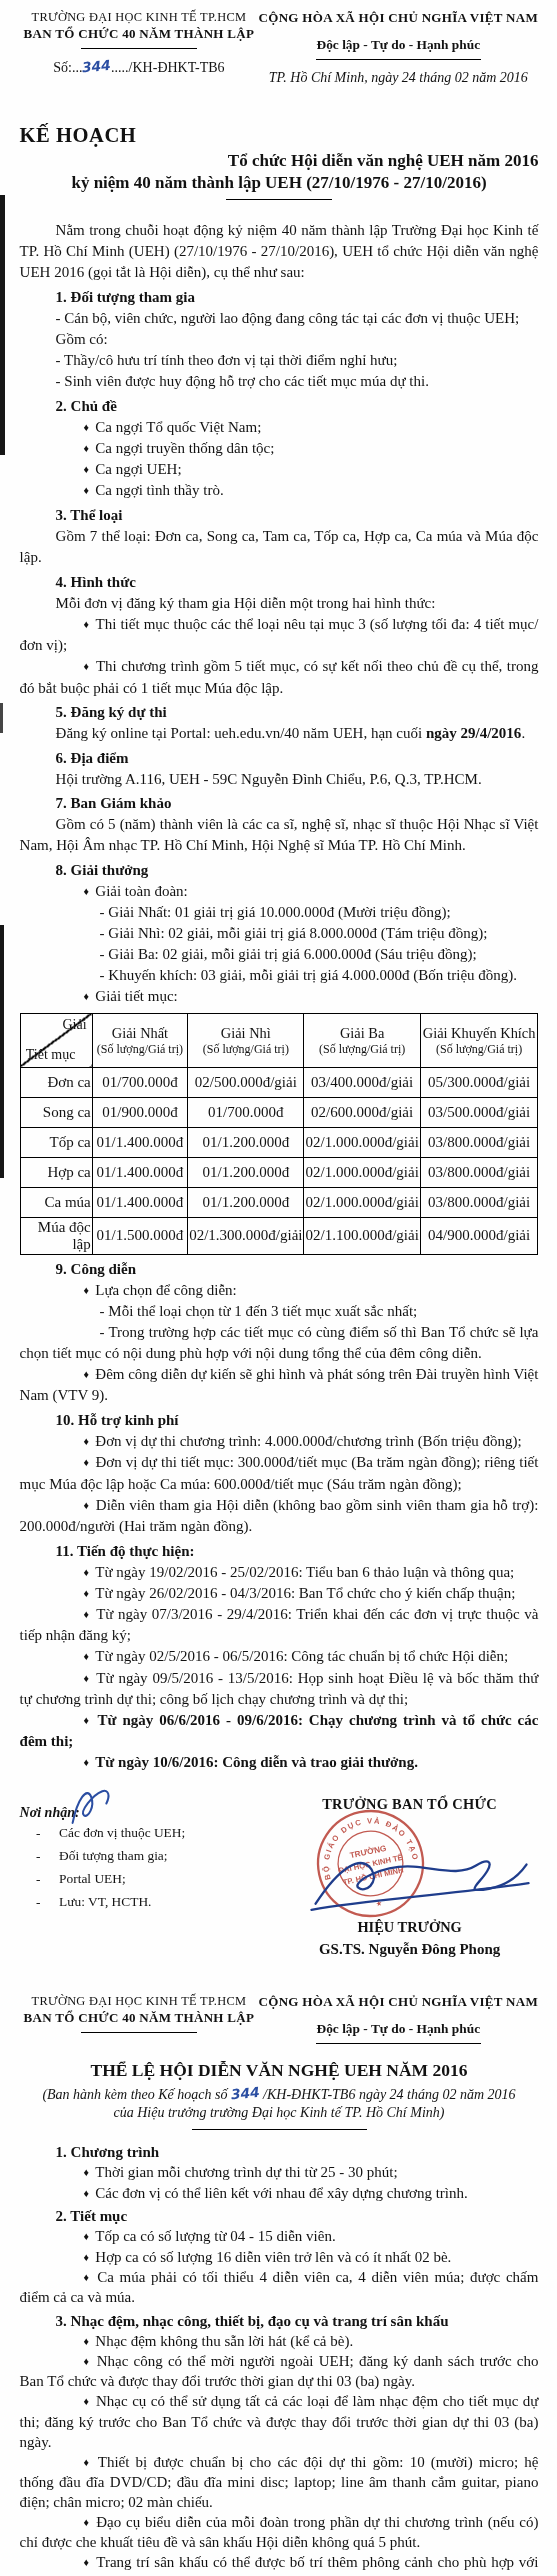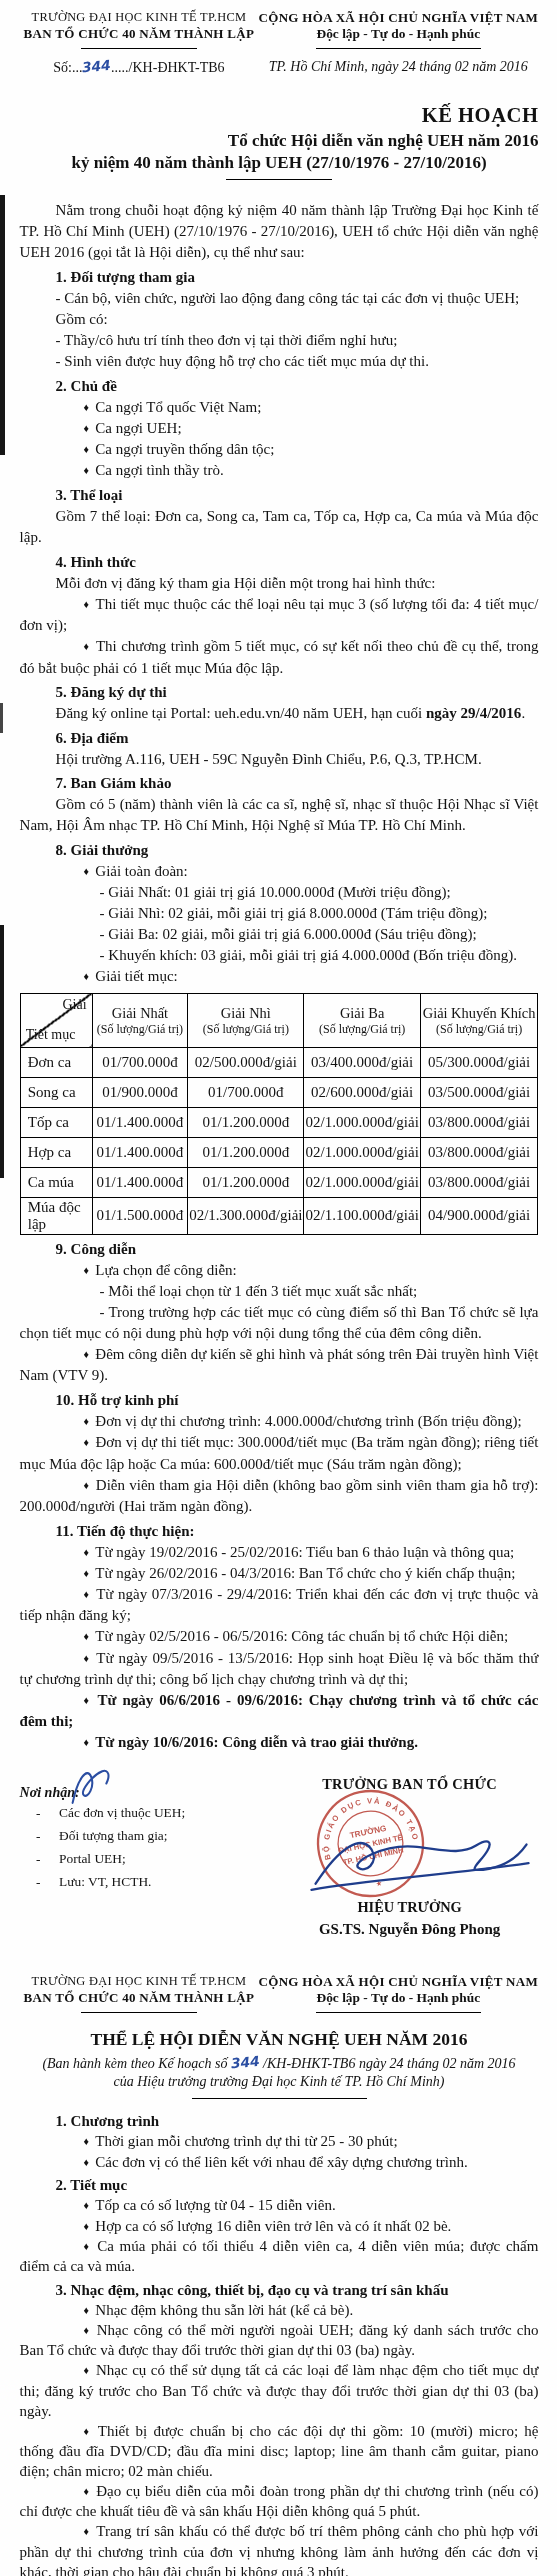--- a/index.html
+++ b/index.html
@@ -6,29 +6,29 @@
   body{width:558px;height:3290px;overflow:hidden;position:relative;
        font-family:"Liberation Serif","DejaVu Serif",serif;color:#121212;background:#fefefe;}
   .page{padding:0 19.6px;position:relative;}
   
   .hdr{display:flex;margin-top:10.3px;}
   .hdr .col-l{width:46%;text-align:center;}
   .hdr .col-r{width:54%;text-align:center;}
   .hdr .l1{font-size:12.4px;letter-spacing:0.3px;}
   .hdr .l2{font-size:13px;font-weight:bold;margin-top:1px;letter-spacing:0.3px;}
   .hdr .r1{font-size:13px;font-weight:bold;letter-spacing:0.3px;}
-  .hdr .r2{font-size:13.4px;font-weight:bold;margin-top:0;}
+  .hdr .r2{font-size:13.4px;font-weight:bold;margin-top:11px;}
   .rule{display:inline-block;border-top:1.3px solid #000;height:0;margin-top:3.6px;}
   .rule.w-l{width:116px;} .rule.w-r{width:165px;}
   .so-line{font-size:14px;margin-top:8.2px;}
   .date-line{font-size:14px;font-style:italic;margin-top:8.2px;}
   .hand{color:#2b4ea2;font-family:"DejaVu Sans",sans-serif;font-style:italic;font-size:.98em;
         display:inline-block;transform:rotate(-5deg) translateY(-1px);font-weight:bold;}
   
-  .t1{margin-top:28px;text-align:right;font-weight:bold;font-size:20.6px;letter-spacing:0.5px;}
+  .t1{margin-top:38px;text-align:left;font-weight:bold;font-size:20.6px;letter-spacing:0.5px;}
   .t2{text-align:right;font-weight:bold;font-size:17px;margin-top:3.1px;}
   .t3{text-align:center;font-weight:bold;font-size:17px;margin-top:2.1px;}
   .t-rule{display:block;border-top:1.5px solid #000;width:106px;margin:6.2px auto 0;}
   
   .blocks{margin-top:20.6px;}
   .blk{font-size:15px;line-height:21px;text-align:justify;}
   .p2 .blk{line-height:20px;}
   .blk .mk{margin-right:6.2px;}
   .blk.bullet .mk{font-size:.72em;vertical-align:.12em;}
   .h{font-weight:bold;text-indent:36px;margin-top:3.6px;text-align:left;}
@@ -41,21 +41,21 @@
   table.prize{border-collapse:collapse;width:100%;margin:5.2px 0 4.1px 0;}
   table.prize th,table.prize td{border:1.5px solid #000;}
   .diag{position:relative;width:78px;height:49px;
         background-image:linear-gradient(to bottom right,transparent calc(50% - 1px),#000 calc(50% - 1px),#000 calc(50% + 1px),transparent calc(50% + 1px));text-decoration:underline;}
   .diag .tr{position:absolute;top:3.1px;right:5.2px;font-size:14px;font-weight:normal;}
   .diag .bl{position:absolute;bottom:4.1px;left:5.2px;font-size:14px;font-weight:normal;}
   table.prize th{font-weight:normal;vertical-align:middle;padding:2.1px 1px;}
   table.prize th .hl1{font-size:14.4px;line-height:17px;}
   table.prize th .hl2{font-size:12px;line-height:14px;}
   table.prize td{height:27px;vertical-align:middle;font-size:15px;}
-  td.cat{padding-left:7.2px;text-align:left;}
+  td.cat{padding-left:7.2px;text-align:right;}
   td.val{text-align:center;}
   
   .closing{position:relative;height:192px;margin-top:7.2px;}
   .noi-nhan{position:absolute;left:0;top:24px;}
   .nn-label{font-size:14px;font-weight:bold;font-style:italic;}
   .nn-item{font-size:13.4px;line-height:23px;padding-left:16.5px;display:flex;}
   .nn-item .d{width:23px;}
   .sig-col{position:absolute;left:260px;width:260px;text-align:center;}
   .tbtc{top:15.5px;font-size:14.4px;font-weight:bold;letter-spacing:0.3px;}
   .ht{top:138px;font-size:14.4px;font-weight:bold;}
@@ -102,22 +102,22 @@
 
   <div class="blocks">
       <div class="blk p"><span>Nằm trong chuỗi hoạt động kỷ niệm 40 năm thành lập Trường Đại học Kinh tế TP. Hồ Chí Minh (UEH) (27/10/1976 - 27/10/2016), UEH tổ chức Hội diễn văn nghệ UEH 2016 (gọi tắt là Hội diễn), cụ thể như sau:</span></div>
       <div class="blk h"><span>1. Đối tượng tham gia</span></div>
       <div class="blk dash"><span>- Cán bộ, viên chức, người lao động đang công tác tại các đơn vị thuộc UEH;</span></div>
       <div class="blk p"><span>Gồm có:</span></div>
       <div class="blk dash"><span>- Thầy/cô hưu trí tính theo đơn vị tại thời điểm nghỉ hưu;</span></div>
       <div class="blk dash"><span>- Sinh viên được huy động hỗ trợ cho các tiết mục múa dự thi.</span></div>
       <div class="blk h"><span>2. Chủ đề</span></div>
       <div class="blk bullet"><span class="mk">♦</span><span>Ca ngợi Tổ quốc Việt Nam;</span></div>
+      <div class="blk bullet"><span class="mk">♦</span><span>Ca ngợi truyền thống dân tộc;</span></div>
       <div class="blk bullet"><span class="mk">♦</span><span>Ca ngợi UEH;</span></div>
-      <div class="blk bullet"><span class="mk">♦</span><span>Ca ngợi truyền thống dân tộc;</span></div>
       <div class="blk bullet"><span class="mk">♦</span><span>Ca ngợi tình thầy trò.</span></div>
       <div class="blk h"><span>3. Thể loại</span></div>
       <div class="blk p"><span>Gồm 7 thể loại: Đơn ca, Song ca, Tam ca, Tốp ca, Hợp ca, Ca múa và Múa độc lập.</span></div>
       <div class="blk h"><span>4. Hình thức</span></div>
       <div class="blk p"><span>Mỗi đơn vị đăng ký tham gia Hội diễn một trong hai hình thức:</span></div>
       <div class="blk bullet"><span class="mk">♦</span><span>Thi tiết mục thuộc các thể loại nêu tại mục 3 (số lượng tối đa: 4 tiết mục/đơn vị);</span></div>
       <div class="blk bullet"><span class="mk">♦</span><span>Thi chương trình gồm 5 tiết mục, có sự kết nối theo chủ đề cụ thể, trong đó bắt buộc phải có 1 tiết mục Múa độc lập.</span></div>
       <div class="blk h"><span>5. Đăng ký dự thi</span></div>
       <div class="blk p"><span>Đăng ký online tại Portal: ueh.edu.vn/40 năm UEH, hạn cuối </span><span class="bold">ngày 29/4/2016</span><span>.</span></div>
       <div class="blk h"><span>6. Địa điểm</span></div>

